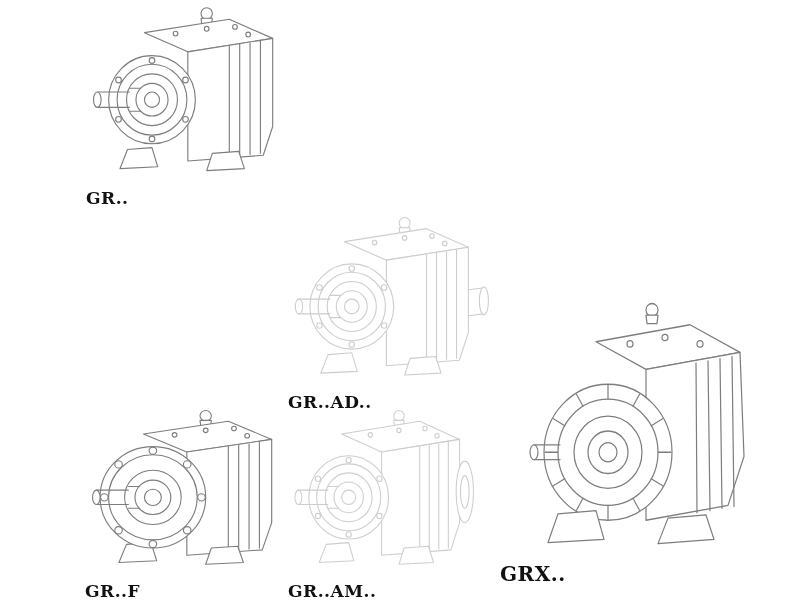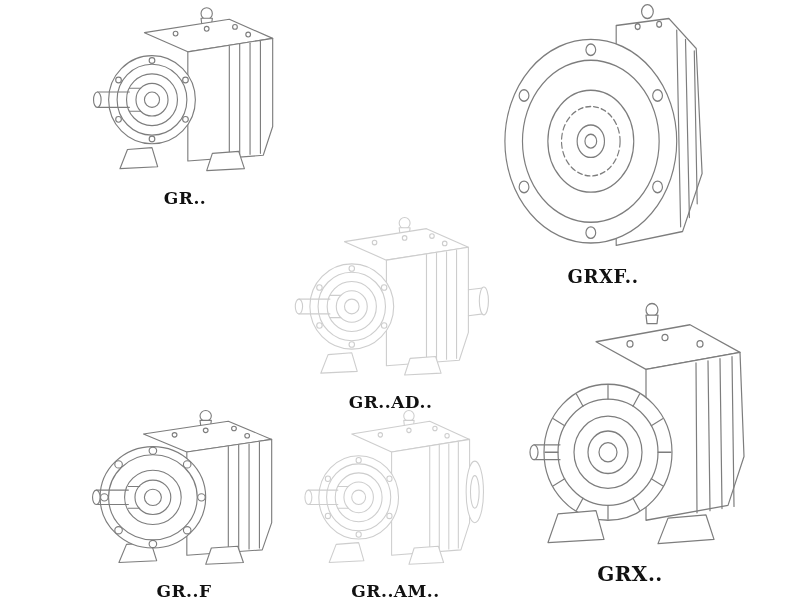--- a/index.html
+++ b/index.html
@@ -1,20 +1,20 @@
 <!DOCTYPE html>
 <html><head>
 <meta charset="utf-8">
 <style>
   html,body{margin:0;padding:0;background:#ffffff;}
   .canvas{
     position:relative;width:800px;height:600px;background:#ffffff;overflow:hidden;
     font-family:"DejaVu Serif","Liberation Serif",serif;
   }
-  figure.model{position:absolute;margin:0;display:flex;flex-direction:column;align-items:center;}
+  figure.model{position:absolute;margin:0;display:flex;flex-direction:column;align-items:flex-start;}
   svg.drawing{
     display:block;
     stroke:#7d7d7d;stroke-width:1.2;stroke-linejoin:round;stroke-linecap:round;
   }
   svg.drawing.ghost{opacity:.38;}
   .caption{
     font-weight:bold;font-size:17px;color:#111;letter-spacing:.5px;margin-top:4px;
     font-family:"DejaVu Serif","Liberation Serif",serif;white-space:nowrap;
   }
   .caption.sz18{font-size:18px;margin-top:16px;}
@@ -132,26 +132,20 @@
   <figure class="model" style="left:86px;top:2px;width:198px">
     <svg class="drawing" width="198" height="182" viewBox="0 0 210 190" preserveAspectRatio="none">
       <use href="#gb-body"></use>
         <use href="#gb-front"></use>
         <use href="#gb-shaft"></use>
     </svg>
     <figcaption class="caption">GR..</figcaption>
   </figure>
 
 
-  <figure class="model" style="left:498px;top:0px;width:210px">
-    <svg class="drawing" width="205" height="250" viewBox="0 0 210 216" preserveAspectRatio="none">
-      <use href="#gb-grxf"></use>
-    </svg>
-    <figcaption class="caption sz18">GRXF..</figcaption>
-  </figure>
 
 
   <figure class="model" style="left:85px;top:405px;width:198px">
     <svg class="drawing" width="198" height="172" viewBox="0 0 210 190" preserveAspectRatio="none">
       <use href="#gb-body"></use>
         <use href="#gb-front-flange"></use>
         <use href="#gb-shaft"></use>
     </svg>
     <figcaption class="caption">GR..F</figcaption>
   </figure>
@@ -162,21 +156,21 @@
         <use href="#gb-front"></use>
         <use href="#gb-shaft"></use>
       <g>
         <path d="M198,84 L214,82 M198,112 L214,110" fill="none"></path>
         <ellipse cx="215" cy="96" rx="5" ry="15" fill="#fff"></ellipse>
       </g>
     </svg>
     <figcaption class="caption">GR..AD..</figcaption>
   </figure>
 
-  <figure class="model" style="left:298px;top:405px;width:195px">
+  <figure class="model" style="left:288px;top:405px;width:195px">
     <svg class="drawing ghost" width="195" height="172" viewBox="0 0 225 190" preserveAspectRatio="none">
       <use href="#gb-body"></use>
         <use href="#gb-front"></use>
         <use href="#gb-shaft"></use>
       <g>
         <ellipse cx="204" cy="96" rx="10" ry="34" fill="#fff"></ellipse>
         <ellipse cx="204" cy="96" rx="5" ry="18" fill="none"></ellipse>
       </g>
     </svg>
     <figcaption class="caption">GR..AM..</figcaption>

